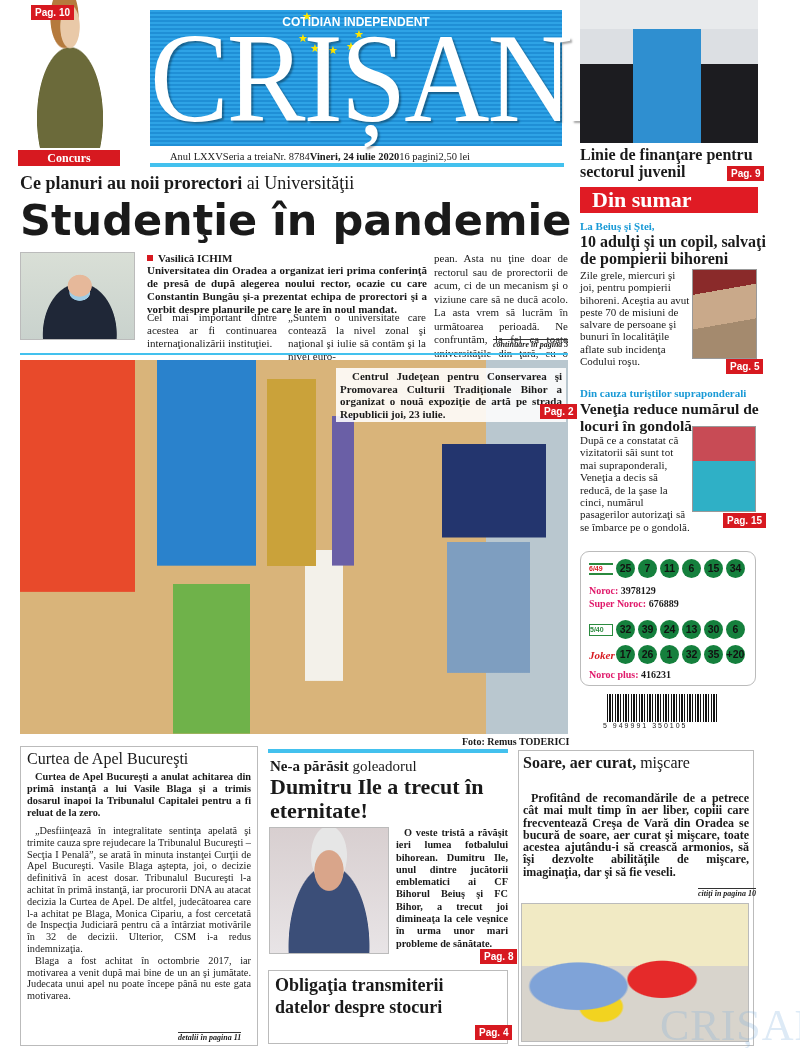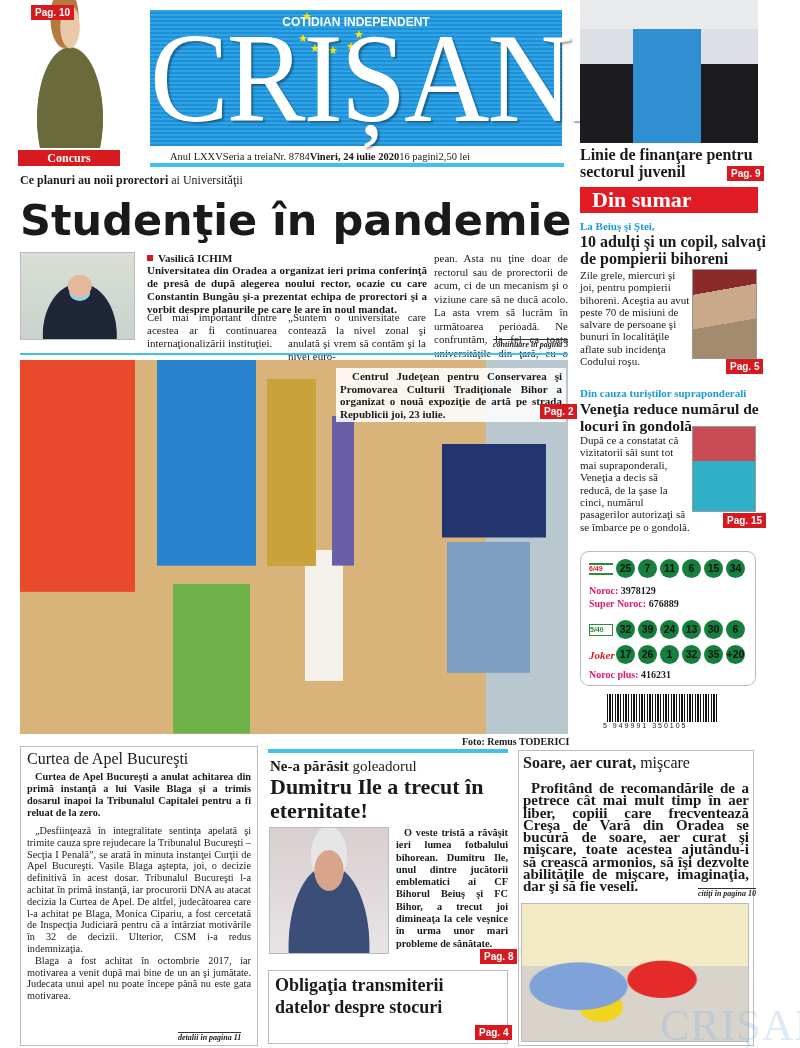--- a/index.html
+++ b/index.html
@@ -32,21 +32,21 @@
   
   #team-photo { left: 580px; top: 0; width: 178px; height: 143px;
     background: linear-gradient(180deg, #e8eaec 0 20%, transparent 20%),
                 linear-gradient(90deg, transparent 30%, #2f8fd0 30% 68%, transparent 68%),
                 linear-gradient(180deg, transparent 45%, #1c1c20 45%), #dcdfe3; }
   #team-headline { left: 580px; top: 146px; width: 180px; font-size: 16px; font-weight: bold; line-height: 17px; }
   #team-pag { left: 727px; top: 166px; }
   #sumar { left: 580px; top: 187px; width: 178px; height: 26px; background: #e01b24; color: #fff; font-weight: bold; font-size: 22px; line-height: 26px; padding-left: 12px; }
 
   
-  #main-kicker { left: 20px; top: 173px; font-size: 12px; }
+  #main-kicker { left: 20px; top: 173px; font-size: 18px; }
   #main-kicker b { font-weight: bold; }
   #main-title { left: 20px; top: 192px; font-family: "DejaVu Sans", sans-serif; font-weight: bold; font-size: 43px; letter-spacing: 0px; line-height: 56px; }
   #rector-photo { left: 20px; top: 252px; width: 115px; height: 88px;
     background: radial-gradient(ellipse at 52% 38%, #e6b89a 0 14%, transparent 15%),
                 radial-gradient(ellipse at 52% 46%, #9fcbe3 0 12%, transparent 13%),
                 radial-gradient(ellipse at 52% 95%, #1f2737 0 44%, transparent 45%),
                 linear-gradient(#d9dfd6, #c9d2cd); border: 1px solid #bbb; }
   #byline { left: 147px; top: 252px; font-size: 11px; font-weight: bold; }
   #byline::before { content: ""; display: inline-block; width: 6px; height: 6px; background: #d71920; margin-right: 5px; vertical-align: 1px; }
   #lead { left: 147px; top: 264px; width: 280px; font-size: 11px; font-weight: bold; line-height: 13px; text-align: justify; }
@@ -125,21 +125,21 @@
 
   #agri-box { left: 268px; top: 970px; width: 240px; height: 74px; padding: 3px 6px; }
   #agri-kicker { font-size: 13px; line-height: 16px; }
   #agri-title { font-size: 18px; font-weight: bold; line-height: 22px; }
   #agri-pag { left: 475px; top: 1025px; }
 
   #cresa-box { left: 518px; top: 750px; width: 236px; height: 296px; padding: 3px 4px; }
   #cresa-kicker { font-size: 16px; line-height: 18px; }
   #cresa-kicker b { font-weight: bold; }
   #cresa-title { font-size: 21.5px; font-weight: bold; line-height: 23px; }
-  #cresa-body { margin-top: 10px; font-size: 15px; font-weight: bold; line-height: 12.3px; text-align: justify; text-indent: 8px; }
+  #cresa-body { margin-top: 20px; font-size: 12px; font-weight: bold; line-height: 12.3px; text-align: justify; text-indent: 8px; }
   #cresa-cont { left: 698px; top: 888px; font-size: 8px; font-style: italic; font-weight: bold; border-top: 1px solid #333; }
   #cresa-photo { left: 521px; top: 903px; width: 228px; height: 139px;
     background: radial-gradient(ellipse at 25% 60%, #7fa3d8 0 20%, transparent 21%),
                 radial-gradient(ellipse at 35% 75%, #f2d320 0 10%, transparent 11%),
                 radial-gradient(ellipse at 62% 55%, #e52a2a 0 17%, transparent 18%),
                 linear-gradient(180deg, #f1eac4 0 45%, #d8d4cc 45%); border: 1px solid #bbb; }
   #watermark { left: 660px; top: 1000px; font-size: 44px; color: rgba(120,170,220,.25); letter-spacing: 1px; }
 </style>
 </head>
 <body>
@@ -172,21 +172,21 @@
 <div class="abs" id="team-headline">Linie de finanţare pentru sectorul juvenil</div>
 <div class="abs pag" id="team-pag">Pag. 9</div>
 <div class="abs" id="sumar">Din sumar</div>
 
 <div class="abs" id="main-kicker"><b>Ce planuri au noii prorectori</b><span> ai Universităţii</span></div>
 <div class="abs" id="main-title">Studenţie în pandemie</div>
 <div class="abs photo" id="rector-photo"></div>
 <div class="abs" id="byline">Vasilică ICHIM</div>
 <div class="abs" id="lead">Universitatea din Oradea a organizat ieri prima conferinţă de presă de după alegerea noului rector, ocazie cu care Constantin Bungău şi-a prezentat echipa de prorectori şi a vorbit despre planurile pe care le are în noul mandat.</div>
 <div class="abs" id="body-c1">Cel mai important dintre acestea ar fi continuarea internaţionalizării instituţiei.</div>
-<div class="abs" id="body-c2">„Suntem o universitate care contează la nivel zonal şi anulată şi vrem să contăm şi la nivel euro-</div>
+<div class="abs" id="body-c2">„Suntem o universitate care contează la nivel zonal şi naţional şi iulie să contăm şi la nivel euro-</div>
 <div class="abs" id="body-c3">pean. Asta nu ţine doar de rectorul sau de prorectorii de acum, ci de un mecanism şi o viziune care să ne ducă acolo. La asta vrem să lucrăm în următoarea perioadă. Ne confruntăm, la fel ca toate universităţile din ţară, cu o rată mare a ...</div>
 <div class="abs" id="cont-1">continuare în pagina 3</div>
 <div class="abs" id="rule-2"></div>
 
 <div class="abs photo" id="art-photo"></div>
 <div class="abs" id="art-caption">Centrul Judeţean pentru Conservarea şi Promovarea Culturii Tradiţionale Bihor a organizat o nouă expoziţie de artă pe strada Republicii joi, 23 iulie.</div>
 <div class="abs pag" id="art-pag">Pag. 2</div>
 <div class="abs" id="photo-credit">Foto: Remus TODERICI</div>
 
 <div class="abs kicker-blue" id="fire-kicker">La Beiuş şi Ştei,</div>

